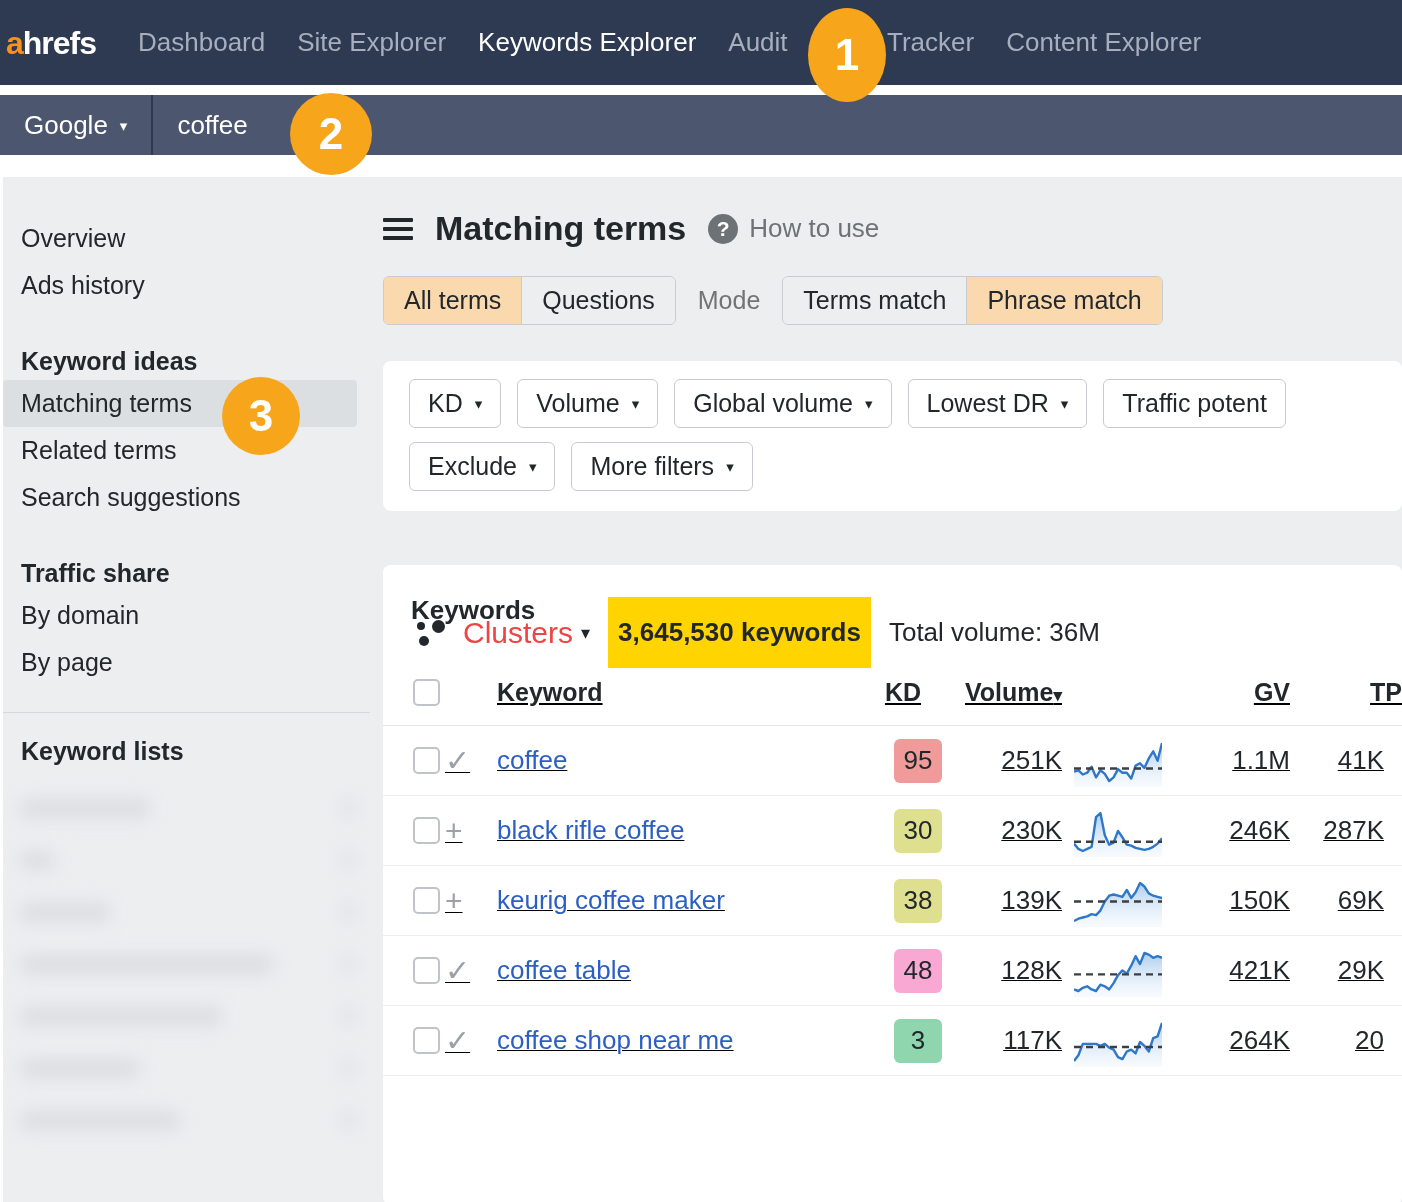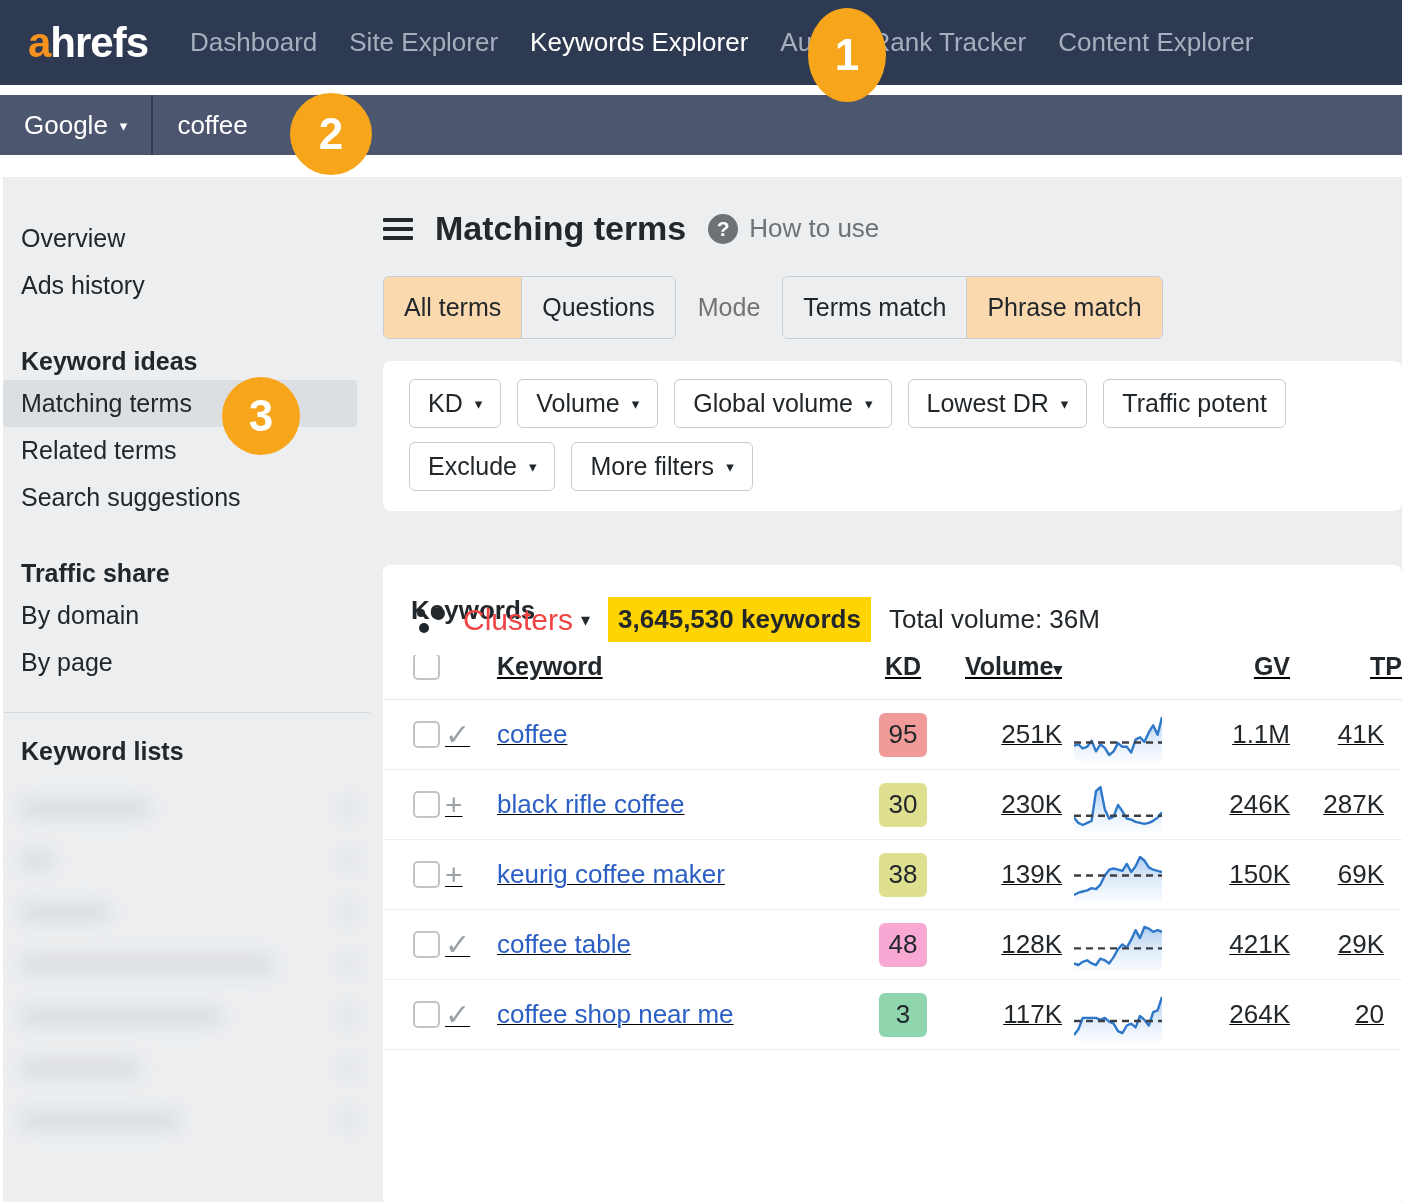--- a/index.html
+++ b/index.html
@@ -11,22 +11,22 @@
   }
   .app { position: relative; width: 1402px; height: 1202px; }
 
   
   .topnav {
     position: absolute; left: 0; top: 0; width: 1402px; height: 85px;
     background: #2e3a52;
     display: flex; align-items: center;
   }
   .logo {
-    font-size: 42px; font-weight: 700; letter-spacing: -1px;
-    margin-left: 28px; margin-right: 42px; color: #ffffff; line-height: 1;
+    font-size: 32px; font-weight: 700; letter-spacing: -1px;
+    margin-left: 6px; margin-right: 42px; color: #ffffff; line-height: 1;
     white-space: nowrap;
   }
   .logo .a { color: #f7921e; }
   .navitems { display: flex; align-items: center; gap: 32px; }
   .navitem {
     color: #a7aebd; font-size: 26px; white-space: nowrap; cursor: pointer;
   }
   .navitem.active { color: #ffffff; }
 
   
@@ -83,21 +83,21 @@
   .howto { display: flex; align-items: center; gap: 11px; cursor: pointer; }
   .qmark {
     width: 30px; height: 30px; border-radius: 50%; background: #6d7276; color: #fff;
     font-size: 21px; font-weight: 700; display: flex; align-items: center; justify-content: center;
   }
   .howto-label { font-size: 26px; color: #6d7276; white-space: nowrap; }
 
   
   .seg-row { display: flex; align-items: center; gap: 22px; padding: 28px 0 0 13px; }
   .seg { display: flex; border: 1px solid #c8ccd0; border-radius: 6px; overflow: hidden; }
-  .seg > div { font-size: 25px; padding: 16px 20px; background: #eceef0; color: #22272b; cursor: pointer; white-space: nowrap; }
+  .seg > div { font-size: 25px; padding: 9px 20px; background: #eceef0; color: #22272b; cursor: pointer; white-space: nowrap; }
   .seg > div + div { border-left: 1px solid #c8ccd0; }
   .seg > div.on { background: #fbd9af; }
   .mode-label { font-size: 25px; color: #737373; white-space: nowrap; }
 
   
   .panel { background: #ffffff; border-radius: 8px; }
   .filters { position: absolute; left: 13px; top: 184px; width: 1019px; padding: 18px 0 20px 26px; }
   .frow { display: flex; gap: 16px; }
   .frow + .frow { margin-top: 14px; }
   .fbtn {
@@ -116,31 +116,31 @@
 
   .tablepanel { position: absolute; left: 13px; top: 388px; width: 1019px; height: 640px; background: #fff; border-radius: 8px; }
 
   .clusterrow { display: flex; align-items: center; gap: 18px; padding: 32px 0 0 34px; position: relative; z-index: 3; }
   .clustericon { position: relative; width: 28px; height: 26px; }
   .clustericon span { position: absolute; border-radius: 50%; background: #22272b; }
   .clustericon .big { width: 13px; height: 13px; right: 0; top: 0; }
   .clustericon .s1 { width: 8px; height: 8px; left: 0; top: 2px; }
   .clustericon .s2 { width: 10px; height: 10px; left: 2px; bottom: 0; }
   .clusters-label { font-size: 30px; color: #ef4444; white-space: nowrap; }
-  .kwbadge { background: #ffd400; font-size: 26px; font-weight: 700; color: #22272b; padding: 7px 10px; white-space: nowrap; }
+  .kwbadge { background: #ffd400; font-size: 26px; font-weight: 700; color: #22272b; padding: 20px 10px; white-space: nowrap; }
   .totalvol { font-size: 26px; color: #22272b; white-space: nowrap; }
 
   
   table.kwtable { width: 100%; border-collapse: collapse; margin-top: 10px; table-layout: fixed; text-decoration: underline; }
   table.kwtable th { font-size: 25px; font-weight: 700; color: #22272b; padding-bottom: 18px; border-bottom: 1px solid #e2e4e6; }
   table.kwtable td { border-bottom: 1px solid #eceef0; height: 70px; }
   .c-chk   { width: 62px;  padding-left: 30px; }
   .c-act   { width: 52px; }
   .c-kw    { text-align: left; }
-  .c-kd    { width: 78px;  text-align: center; }
+  .c-kd    { width: 78px;  text-align: right; }
   .c-vol   { width: 120px; text-align: right; }
   .c-spark { width: 100px; padding-left: 12px; }
   .c-gv    { width: 128px; text-align: right; }
   .c-tp    { width: 112px; text-align: right; padding-right: 18px; }
 
   .chk { width: 27px; height: 27px; border: 2px solid #c0c4c8; border-radius: 5px; background: #fff; cursor: pointer; }
   .kwlink { font-size: 26px; color: #2b5fc4; cursor: pointer; white-space: nowrap; }
   .num { font-size: 26px; color: #22272b; white-space: nowrap; }
   .kdpill { display: inline-flex; align-items: center; justify-content: center; width: 48px; height: 44px; border-radius: 6px; font-size: 26px; color: #22272b; }
   .act { font-size: 30px; color: #9ba1a6; line-height: 1; cursor: pointer; }

